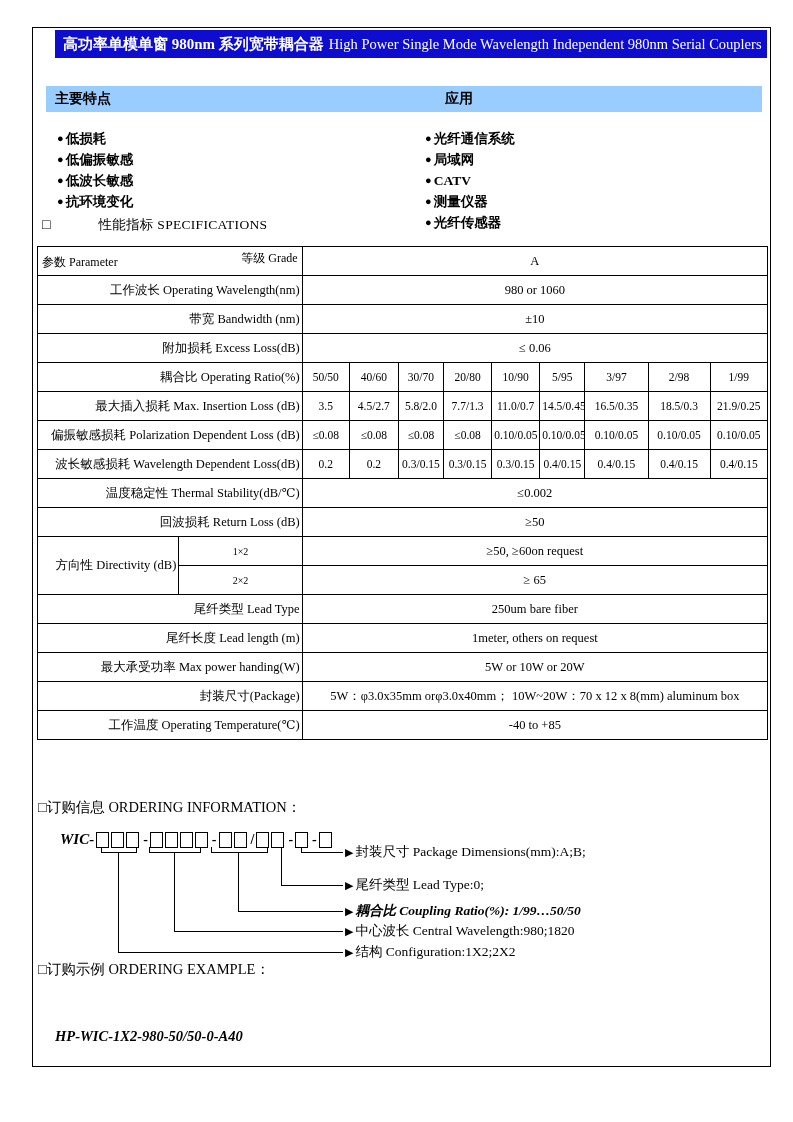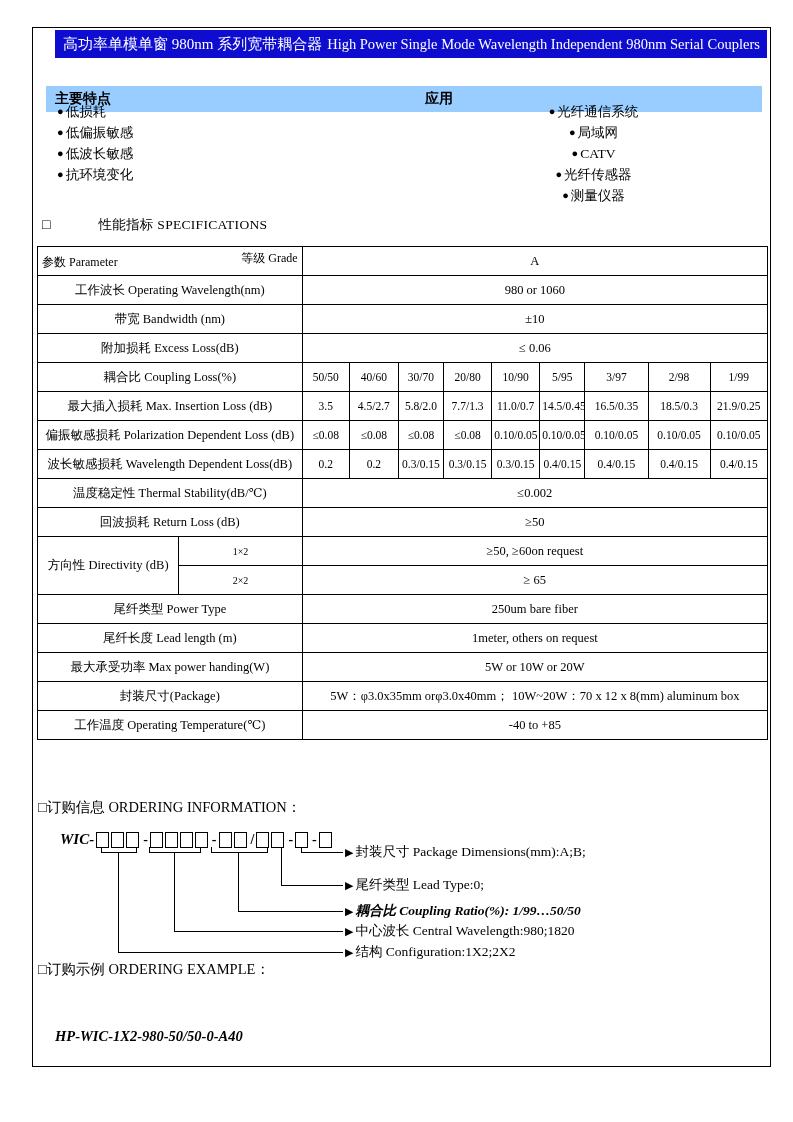--- a/index.html
+++ b/index.html
@@ -2,44 +2,44 @@
 <html><head>
 <meta charset="utf-8">
 <style>
   html,body{margin:0;padding:0;background:#ffffff;}
   body{width:793px;height:1122px;position:relative;font-family:"Liberation Serif","DejaVu Serif",serif;color:#000;}
   .page{position:absolute;left:32px;top:27px;width:737px;height:1038px;border:1px solid #000;background:#fff;}
 
   
   .banner{position:absolute;left:22px;top:2px;width:704px;height:28px;background:#0d0ccf;color:#fff;
           display:flex;align-items:center;padding-left:8px;white-space:nowrap;overflow:hidden;}
-  .banner .cn{font-weight:normal;font-size:15px;}
+  .banner .cn{font-weight:bold;font-size:15px;}
   .banner .en{font-size:14.5px;margin-left:5px;font-family:Liberation Serif, serif;}
 
   
   .band{position:absolute;left:13px;top:58px;width:716px;height:26px;background:#99ccff;
-        display:flex;align-items:center;font-weight:bold;font-size:14px;}
+        display:flex;align-items:center;font-weight:bold;font-size:14px;gap:20px;}
   .band .b-left{margin-left:9px;width:370px;}
   .band .b-right{margin-left:0;}
-  .cols{position:absolute;left:13px;top:73px;width:716px;display:flex;font-size:13.5px;}
+  .cols{position:absolute;left:13px;top:100px;width:716px;display:flex;font-size:13.5px;font-weight:bold;}
   .col-l{width:379px;padding-left:11px;box-sizing:border-box;}
-  .col-r{flex:1;text-align:center;}
+  .col-r{flex:1;}
   .blist{list-style:none;margin:0;padding:0;}
   .blist li{height:21px;line-height:21px;}
   .bullet{font-size:11px;margin-right:2px;vertical-align:1px;}
 
   
   .spec-head{position:absolute;left:9px;top:188px;font-size:13.5px;display:flex;align-items:center;}
   .spec-head .sq{font-size:14px;margin-right:12px;}
   .spec-head .tx{letter-spacing:0.3px;margin-left:36px;}
 
   
   table.spec{position:absolute;left:4px;top:218px;width:731px;border-collapse:collapse;table-layout:fixed;font-size:12px;}
   table.spec td{border:1px solid #000;padding:0 2px;height:29px;box-sizing:border-box;overflow:hidden;}
-  td.lbl{text-align:center;padding-left:4px;font-size:12.5px;}
+  td.lbl{text-align:right;padding-left:4px;font-size:12.5px;}
   td.val{text-align:center;font-size:11.5px;white-space:nowrap;}
   td.span-val{text-align:center;font-size:12.5px;}
   td.corner{height:55px;position:relative;}
   .corner .grade{position:absolute;top:3px;right:4px;}
   .corner .param{position:absolute;bottom:4px;left:4px;}
   td.sub{text-align:center;font-size:10px;}
 
   
   .ord-head{position:absolute;left:5px;top:770px;font-size:14.5px;text-align:center;}
   .diagram{position:absolute;left:27px;top:802px;width:700px;height:140px;}
@@ -80,22 +80,22 @@
         <li><span class="bullet">●</span><span>低偏振敏感</span></li>
         <li><span class="bullet">●</span><span>低波长敏感</span></li>
         <li><span class="bullet">●</span><span>抗环境变化</span></li>
       </ul>
     </div>
     <div class="col-r">
       <ul class="blist">
         <li><span class="bullet">●</span><span>光纤通信系统</span></li>
         <li><span class="bullet">●</span><span>局域网</span></li>
         <li><span class="bullet">●</span><span>CATV</span></li>
+        <li><span class="bullet">●</span><span>测量仪器</span></li>
         <li><span class="bullet">●</span><span>光纤传感器</span></li>
-        <li><span class="bullet">●</span><span>测量仪器</span></li>
       </ul>
     </div>
   </div>
 
   <div class="spec-head">
     <span class="sq">□</span>
     <span class="tx">性能指标  SPECIFICATIONS</span>
   </div>
 
   <table class="spec">
@@ -126,21 +126,21 @@
     </tr>
     <tr>
       <td class="lbl" colspan="2">带宽 Bandwidth (nm)</td>
       <td class="span-val" colspan="9">±10</td>
     </tr>
     <tr>
       <td class="lbl" colspan="2">附加损耗 Excess Loss(dB)</td>
       <td class="span-val" colspan="9">≤ 0.06</td>
     </tr>
     <tr>
-      <td class="lbl" colspan="2">耦合比 Coupling Loss(%)</td>
+      <td class="lbl" colspan="2">耦合比 Operating Ratio(%)</td>
       <td class="val">50/50</td>
       <td class="val">40/60</td>
       <td class="val">30/70</td>
       <td class="val">20/80</td>
       <td class="val">10/90</td>
       <td class="val">5/95</td>
       <td class="val">3/97</td>
       <td class="val">2/98</td>
       <td class="val">1/99</td>
     </tr>
@@ -191,21 +191,21 @@
     <tr>
       <td class="lbl" rowspan="2">方向性 Directivity (dB)</td>
       <td class="sub">1×2</td>
       <td class="span-val" colspan="9">≥50, ≥60on request</td>
     </tr>
     <tr>
       <td class="sub">2×2</td>
       <td class="span-val" colspan="9">≥ 65</td>
     </tr>
     <tr>
-      <td class="lbl" colspan="2">尾纤类型  Power Type</td>
+      <td class="lbl" colspan="2">尾纤类型  Lead Type</td>
       <td class="span-val" colspan="9">250um bare fiber</td>
     </tr>
     <tr>
       <td class="lbl" colspan="2">尾纤长度  Lead length (m)</td>
       <td class="span-val" colspan="9">1meter, others on request</td>
     </tr>
     <tr>
       <td class="lbl" colspan="2">最大承受功率 Max power handing(W)</td>
       <td class="span-val" colspan="9">5W or 10W or 20W</td>
     </tr>

